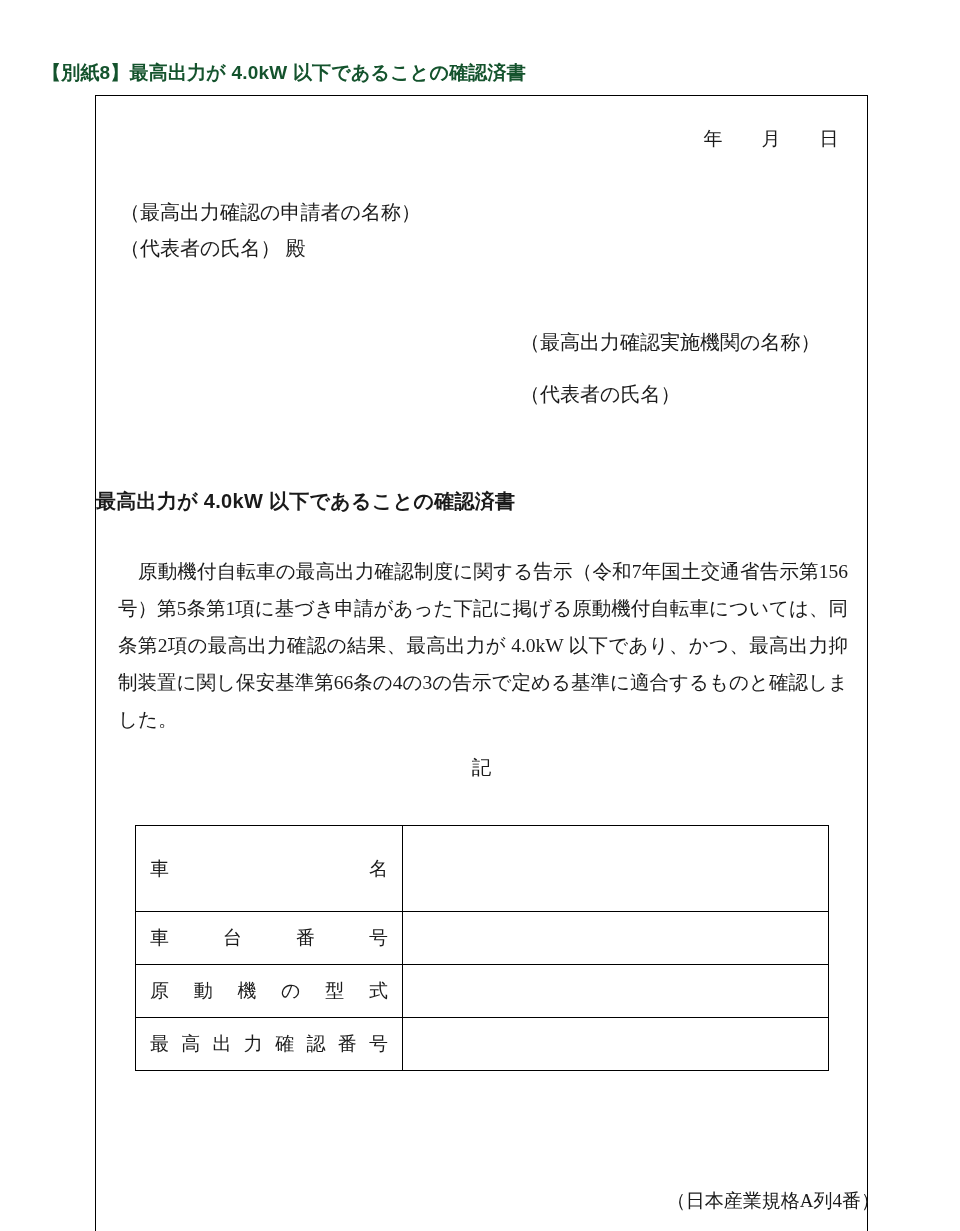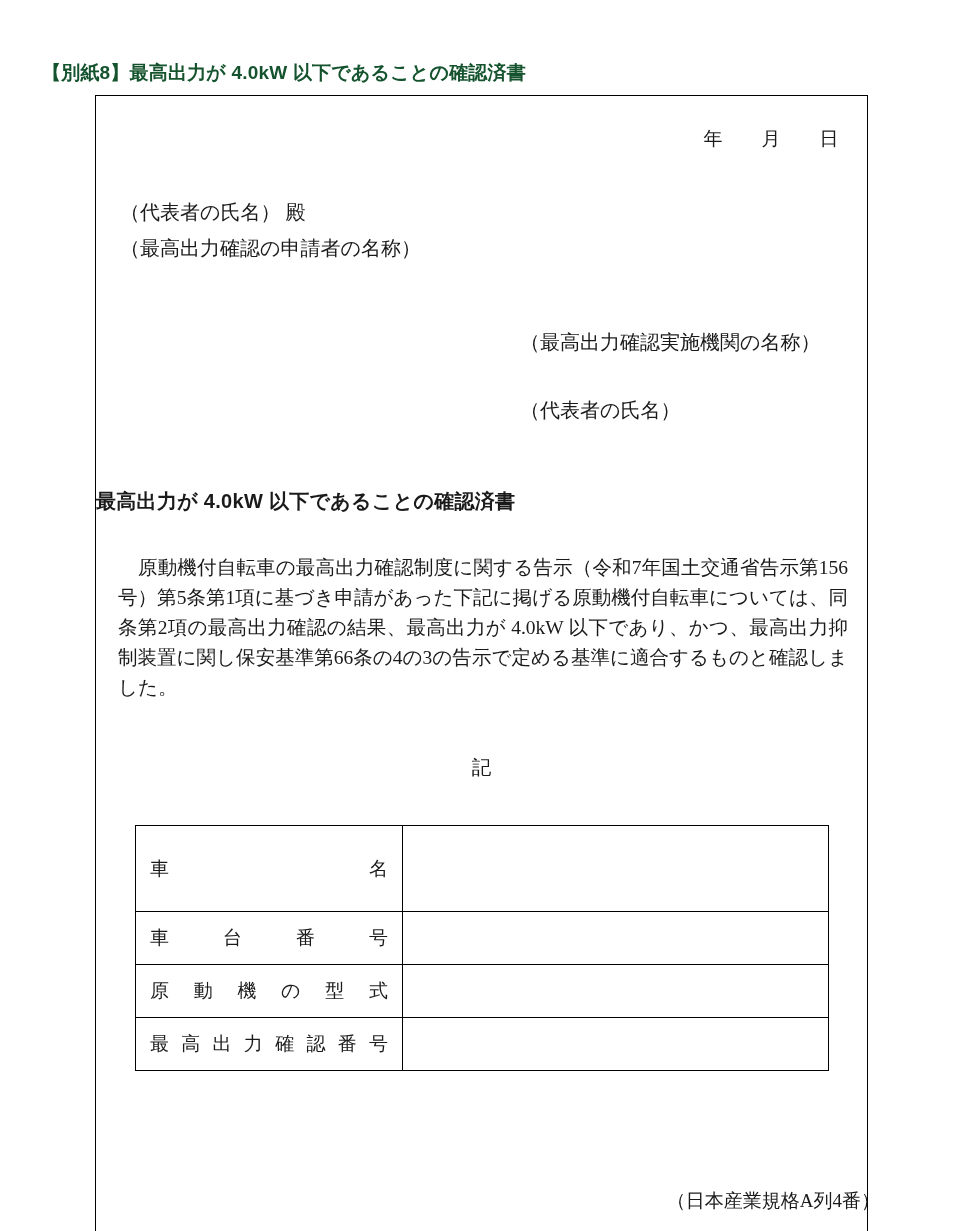--- a/index.html
+++ b/index.html
@@ -61,41 +61,41 @@
   }
 
   .issuer {
     position: absolute;
     left: 424px;
     top: 228px;
     font-size: 20px;
     line-height: 36px;
     white-space: nowrap;
   }
-  .issuer .issuer-rep { margin-top: 34px; font-family: Liberation Mono, monospace; }
+  .issuer .issuer-rep { margin-top: 16px; }
 
   .doc-heading {
     position: absolute;
     left: 0;
     right: 0;
     top: 392px;
     font-family: "Liberation Sans", "DejaVu Sans", sans-serif;
     font-weight: bold;
     font-size: 20px;
     letter-spacing: 0.3px;
     white-space: nowrap;
   }
 
   .body-text {
     position: absolute;
     left: 22px;
     top: 457px;
     width: 730px;
     font-size: 19.5px;
-    line-height: 30px;
+    line-height: 37px;
     text-align: justify;
     text-indent: 20px;
     text-justify: inter-character;
   }
 
   .ki-mark {
     position: absolute;
     left: 0;
     right: 0;
     top: 658px;
@@ -150,22 +150,22 @@
 
 <div class="sheet-title">【別紙8】最高出力が 4.0kW 以下であることの確認済書</div>
 
 <div class="frame">
 
   <div class="date-line">
     <span class="seg">年</span><span class="seg">月</span><span class="seg">日</span>
   </div>
 
   <div class="addressee">
+    <div>（最高出力確認の申請者の名称）</div>
     <div>（代表者の氏名） 殿</div>
-    <div>（最高出力確認の申請者の名称）</div>
   </div>
 
   <div class="issuer">
     <div>（最高出力確認実施機関の名称）</div>
     <div class="issuer-rep">（代表者の氏名）</div>
   </div>
 
   <div class="doc-heading">最高出力が 4.0kW 以下であることの確認済書</div>
 
   <div class="body-text">原動機付自転車の最高出力確認制度に関する告示（令和7年国土交通省告示第156号）第5条第1項に基づき申請があった下記に掲げる原動機付自転車については、同条第2項の最高出力確認の結果、最高出力が 4.0kW 以下であり、かつ、最高出力抑制装置に関し保安基準第66条の4の3の告示で定める基準に適合するものと確認しました。</div>

